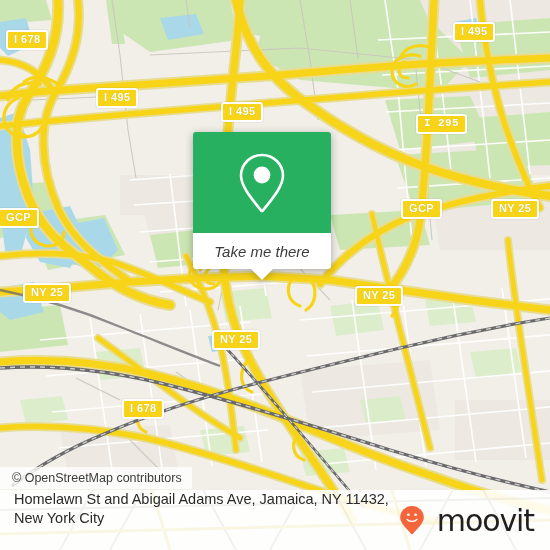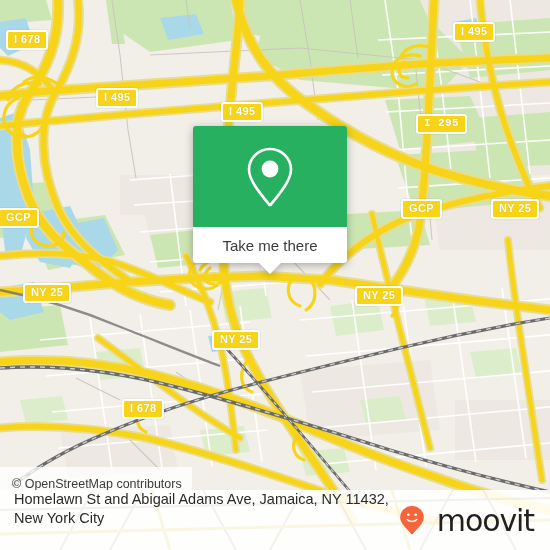--- a/index.html
+++ b/index.html
@@ -37,23 +37,24 @@
     padding: 1px 6px 2px 6px;
     line-height: 13px;
     white-space: nowrap;
     text-shadow: 0 0 1px rgba(120,100,0,.35);
     box-shadow: 0 0 0 1px rgba(0,0,0,0.04);
   }
 
   
   #popup {
     position: absolute;
-    left: 193px; top: 126px;
-    width: 154px;
+    left: 193px; top: 132px;
+    width: 138px;
     filter: drop-shadow(0 2px 4px rgba(0,0,0,0.30));
+    font-style: italic;
   }
   #popup-image {
     height: 101px;
     background: #27B060;
     border-radius: 3px 3px 0 0;
     display: flex; align-items: center; justify-content: center;
   }
   #popup-button {
     height: 36px;
     background: #FFFFFF;
@@ -73,21 +74,21 @@
   }
 
   
   #attribution {
     position: absolute;
     left: 0; top: 467px;
     background: rgba(255,255,255,0.78);
     color: #3B3B3B;
     font-size: 12.5px;
     line-height: 20px;
-    padding: 7px 10px 1px 12px;
+    padding: 1px 10px 1px 12px;
   }
 
   
   #footer {
     position: absolute;
     left: 0; top: 490px;
     width: 550px; height: 60px;
     background: rgba(255,255,255,0.90);
     display: flex; 
     padding: 0 14px 0 14px;

